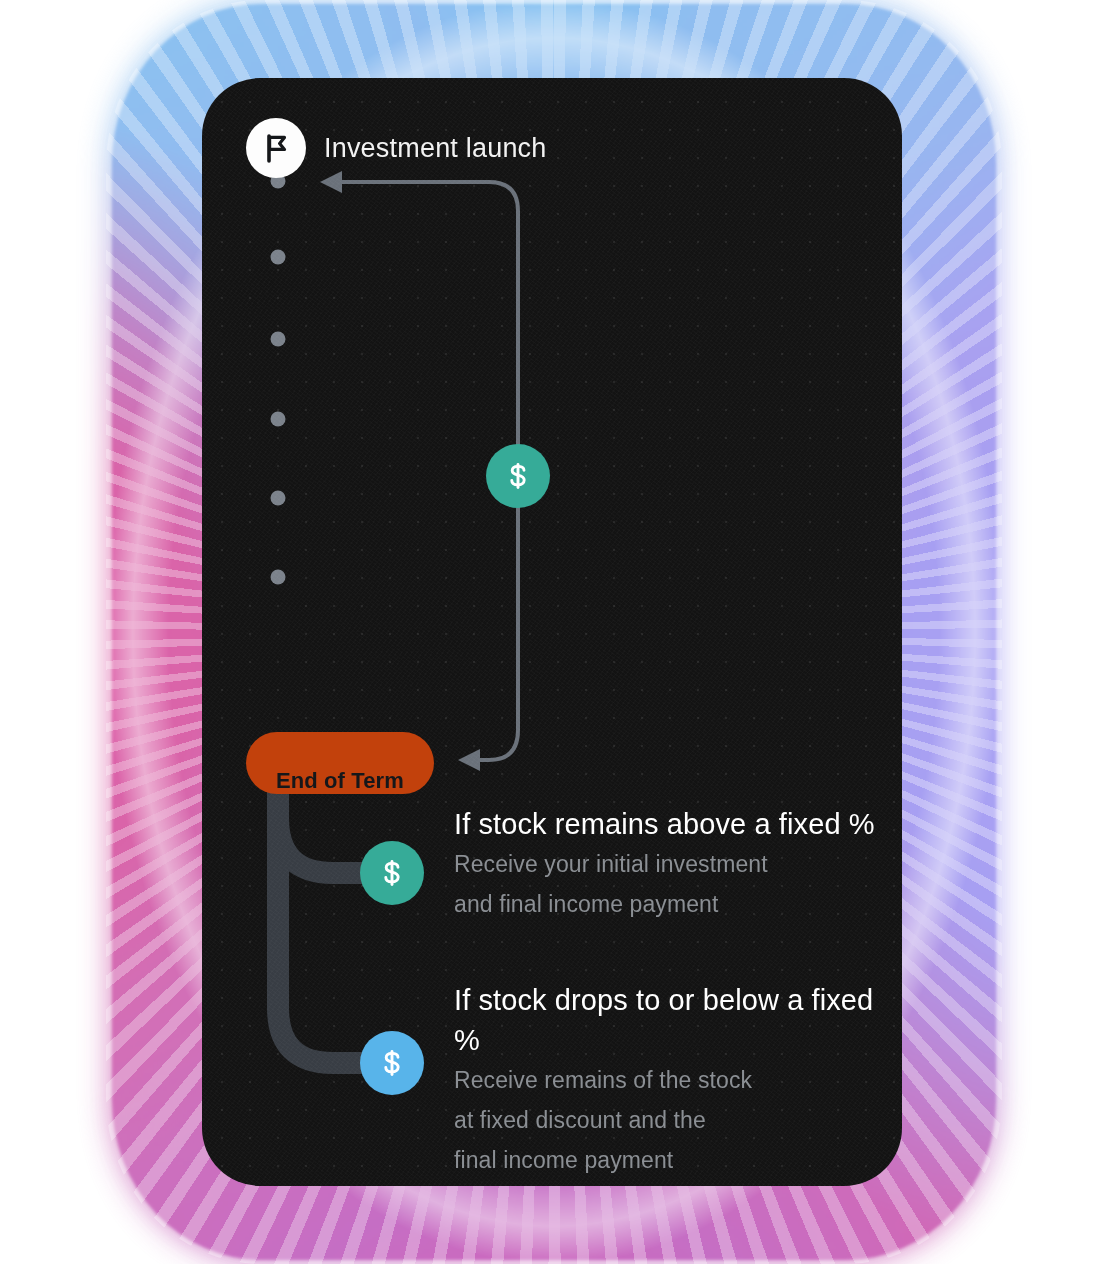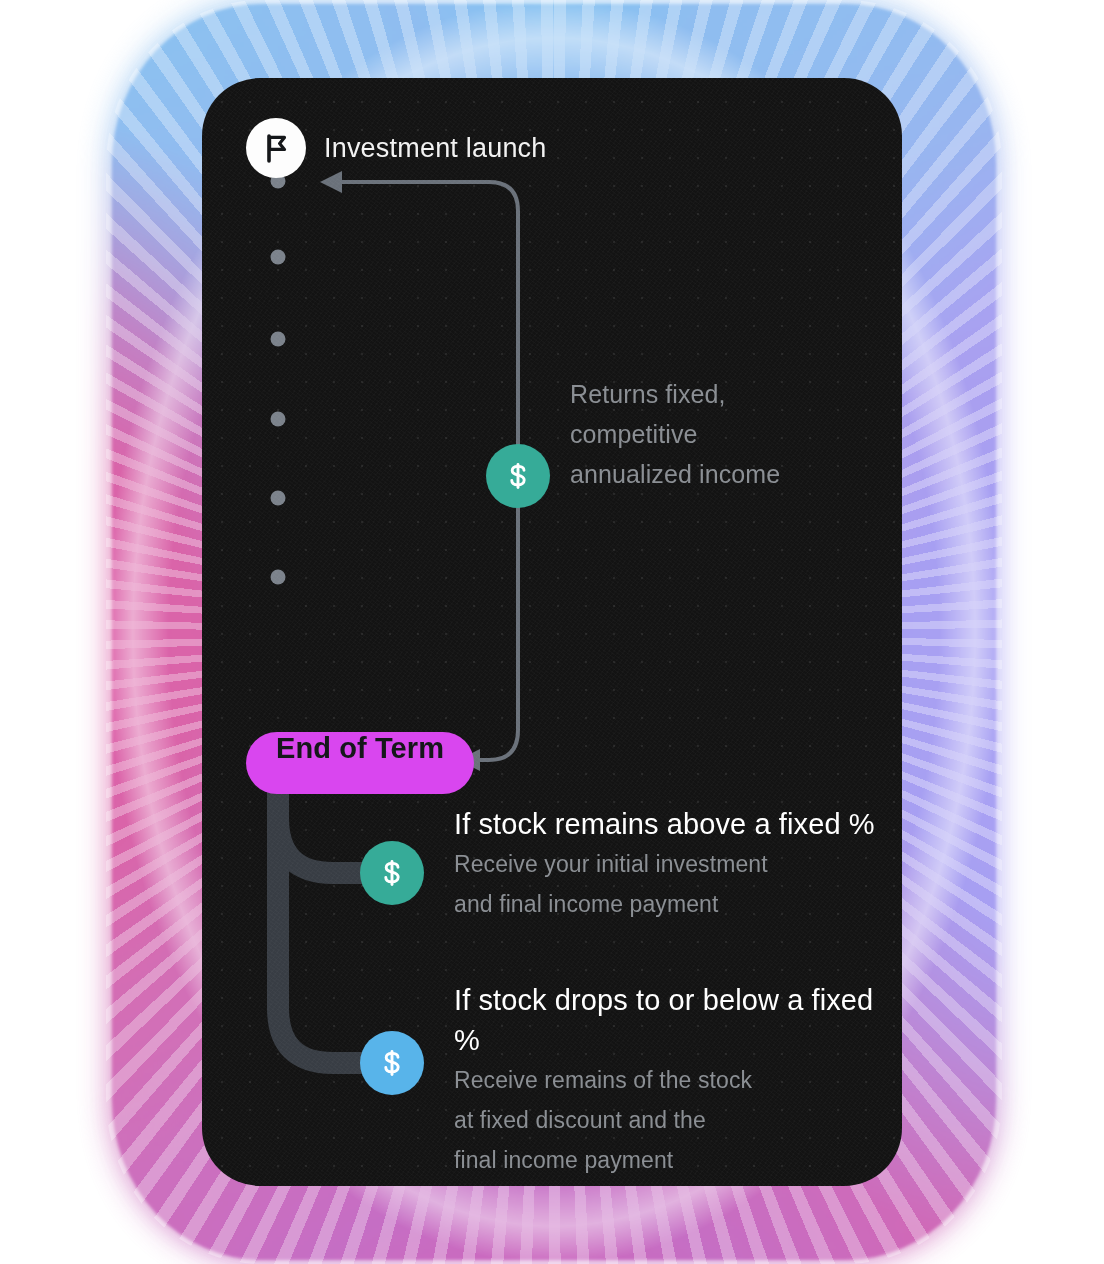--- a/index.html
+++ b/index.html
@@ -90,26 +90,26 @@
     white-space:nowrap;
   }
 
   
   .pill{
     position:absolute;
     left:44px; top:654px;
     height:62px;
     padding:0 30px;
     border-radius:33px;
-    background:#d946ef;
+    background:#c2410c;
     color:#15171a;
-    font-size:29px;
+    font-size:22px;
     font-weight:bold;
     letter-spacing:.1px;
-    display:flex;align-items:flex-start;
+    display:flex;align-items:flex-end;
     z-index:6;
     white-space:nowrap;
   }
 
   
   .coin{
     position:absolute;
     border-radius:50%;
     display:flex;align-items:center;justify-content:center;
     z-index:5;
@@ -194,23 +194,20 @@
 
       <div class="coin coin-1">
         <svg width="30" height="30" viewBox="0 0 30 30" aria-hidden="true">
           <path d="M15 3.5 L15 26.5" stroke="#fff" stroke-width="2.9" stroke-linecap="round"></path>
           <path d="M21 9.2 C21 6.6 18.4 5.4 15 5.4 C11.6 5.4 9.2 6.9 9.2 9.6
                    C9.2 12.4 11.9 13.4 15 14.1 C18.3 14.9 21.2 15.9 21.2 19
                    C21.2 22 18.5 23.8 15 23.8 C11.4 23.8 8.8 22.3 8.8 19.5" stroke="#fff" stroke-width="2.9" fill="none" stroke-linecap="round" stroke-linejoin="round"></path>
         </svg>
       </div>
       <div class="tblock block-1">
-        <div class="t-sub">Returns fixed,
-competitive
-annualized income</div>
       </div>
 
       <div class="pill">
         <span>End of Term</span>
       </div>
 
       <div class="coin coin-2">
         <svg width="30" height="30" viewBox="0 0 30 30" aria-hidden="true">
           <path d="M15 3.5 L15 26.5" stroke="#fff" stroke-width="2.9" stroke-linecap="round"></path>
           <path d="M21 9.2 C21 6.6 18.4 5.4 15 5.4 C11.6 5.4 9.2 6.9 9.2 9.6

